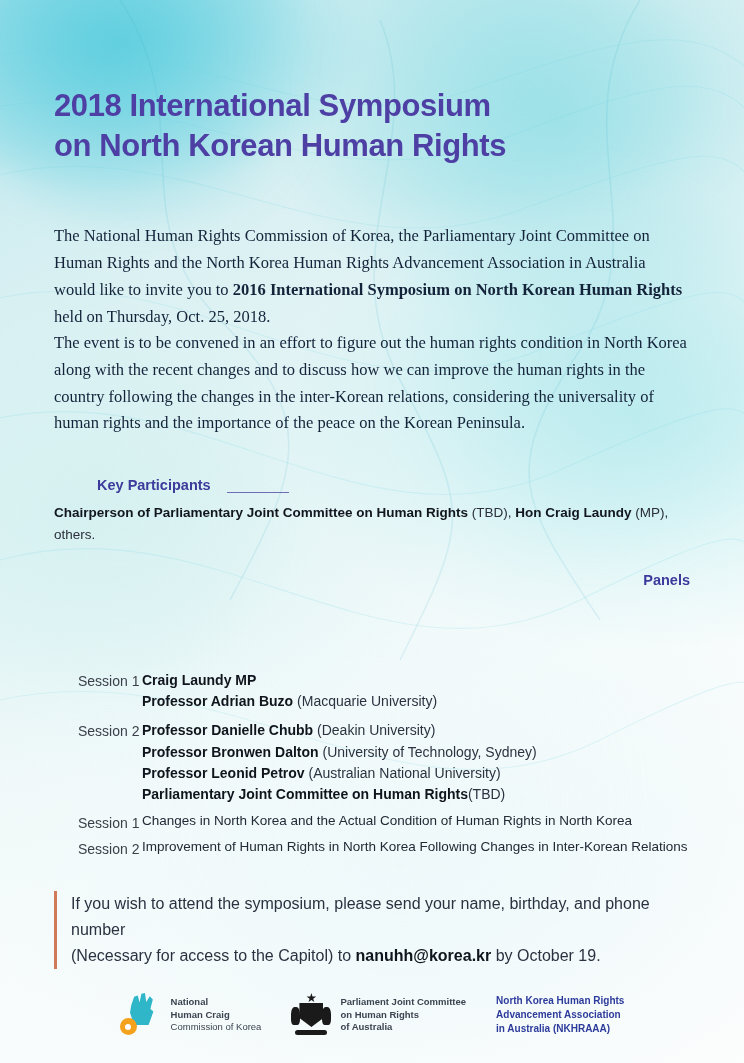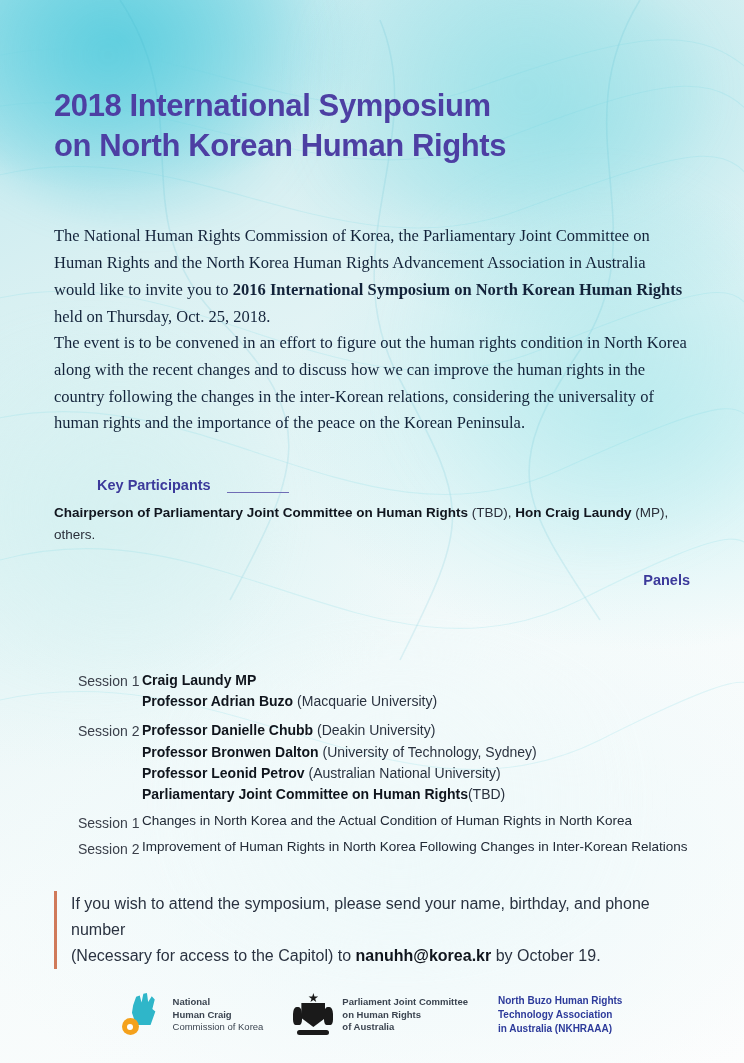--- a/index.html
+++ b/index.html
@@ -348,19 +348,19 @@
         <div class="band"></div>
       </div>
       <div class="logo-text">
         <div class="l1">Parliament Joint Committee</div>
         <div class="l1">on Human Rights</div>
         <div class="l1">of Australia</div>
       </div>
     </div>
 
     <div class="nkhraa-text">
-      <div>North Buzo Human Rights</div>
-      <div>Technology Association</div>
+      <div>North Korea Human Rights</div>
+      <div>Advancement Association</div>
       <div>in Australia (NKHRAAA)</div>
     </div>
 
   </div>
 </div>
 
 </body></html>

